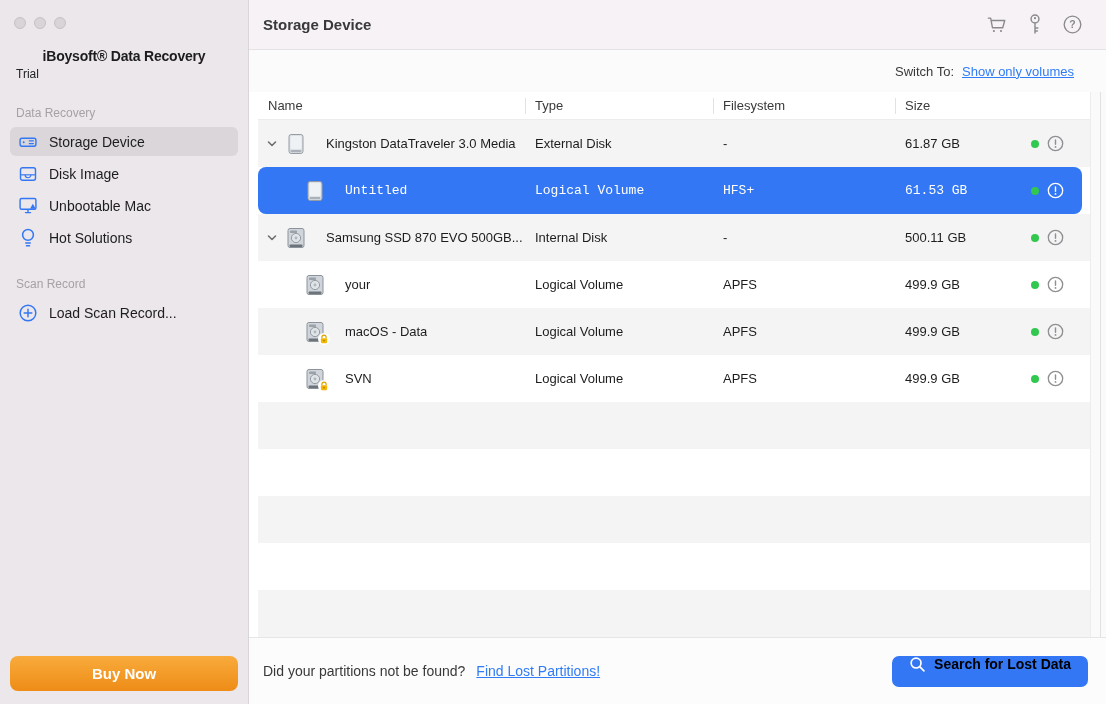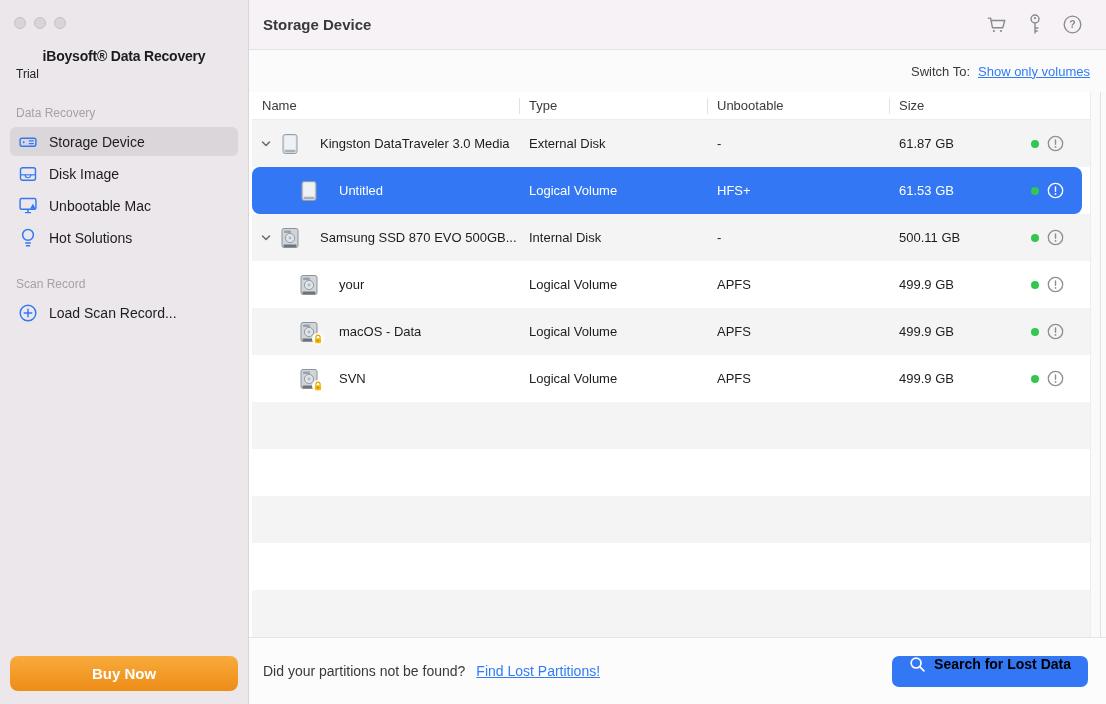--- a/index.html
+++ b/index.html
@@ -20,36 +20,36 @@
              background:linear-gradient(180deg,#f8ab3c,#ee8c17); color:#fff; font-size:15px; font-weight:700;
              font-family:"Liberation Sans", sans-serif; display:flex; align-items:center; justify-content:center; cursor:pointer; }
 
   
   .main { flex:1; min-width:0; display:flex; flex-direction:column; background:#fff; }
   .titlebar { height:50px; flex-shrink:0; background:#f6f2f5; border-bottom:1px solid #e5e1e4; display:flex; align-items:center; padding:0 23px 0 14px; }
   .page-title { font-size:15px; font-weight:700; color:#39393b; }
   .tb-icons { margin-left:auto; display:flex; align-items:center; gap:20px; color:#8a8a8e; }
   .tb-icons > span { display:flex; align-items:center; justify-content:center; cursor:pointer; }
 
-  .switchbar { height:42px; flex-shrink:0; background:#fcfbfc; display:flex; align-items:center; justify-content:flex-end; padding-right:16px; gap:8px; font-size:13px; color:#39393b; }
+  .switchbar { height:42px; flex-shrink:0; background:#fcfbfc; display:flex; align-items:center; justify-content:flex-end; padding-right:32px; gap:8px; font-size:13px; color:#39393b; }
   .link { color:#2f7cf6; text-decoration:underline; cursor:pointer; }
 
   .table-zone { flex:1; min-height:0; display:flex; }
-  .table { flex:1; min-width:0; display:flex; flex-direction:column; padding-left:3px;justify-content:space-between; }
+  .table { flex:1; min-width:0; display:flex; flex-direction:column; padding-left:9px;justify-content:space-between; }
   .gutter { width:16px; flex-shrink:0; background:#fbfafb; border-left:1px solid #eeecee; position:relative; }
   .gutter::after { content:''; position:absolute; top:0; bottom:0; right:5px; width:1px; background:#e2e0e2; }
 
   .thead { height:28px; flex-shrink:0; display:flex; align-items:center; border-bottom:1px solid #ececec; font-size:13px; color:#3a3a3c; }
   .th { padding-left:10px; position:relative; height:100%; display:flex; align-items:center; }
   .th + .th::before { content:''; position:absolute; left:0; top:6px; height:16px; width:1px; background:#e2e2e2; }
   .th.c-name { width:267px; } .th.c-type { width:188px; } .th.c-fs { width:182px; } .th.c-size { flex:1; }
 
   .trow { height:47px; display:flex; align-items:center; font-size:13px; }
   .trow:nth-child(even) { background:#f4f4f5; }
-  .trow.selected { background:#3377f5; color:#fff; border-radius:8px; margin-right:8px; }
+  .trow.selected { background:#3377f5; color:#fff; border-radius:8px; margin-right:8px;font-family:Liberation Mono, monospace; }
   .cell { display:flex; align-items:center; }
   .cell.name { width:267px; }
   .cell.type { width:188px; padding-left:10px; }
   .cell.fs   { width:182px; padding-left:10px; }
   .cell.size { flex:1; padding-left:10px; padding-right:26px; }
   .trow.selected .cell.size { padding-right:18px; }
   .chev { margin-left:8px; width:12px; display:flex; align-items:center; justify-content:center; cursor:pointer; }
   .dicon { margin-left:6px; position:relative; width:24px; height:22px; display:flex; align-items:center; justify-content:center; }
   .cell.name.vol .dicon { margin-left:45px; }
   .nm { margin-left:18px; white-space:nowrap; overflow:hidden; text-overflow:ellipsis; }
@@ -166,21 +166,21 @@
     <span>Switch To:</span>
     <a class="link">Show only volumes</a>
   </div>
 
   <div class="table-zone">
     <div class="table">
 
       <div class="thead">
         <div class="th c-name">Name</div>
         <div class="th c-type">Type</div>
-        <div class="th c-fs">Unbootable</div>
+        <div class="th c-fs">Filesystem</div>
         <div class="th c-size">Size</div>
       </div>
 
       <div class="trow">
         <div class="cell name">
           <span class="chev">
               <svg width="12" height="12" viewBox="0 0 12 12">
                 <path d="M2.5 4 L6 7.5 L9.5 4" fill="none" stroke="#6e6e73" stroke-width="1.6" stroke-linecap="round" stroke-linejoin="round"></path>
               </svg>
             </span>

